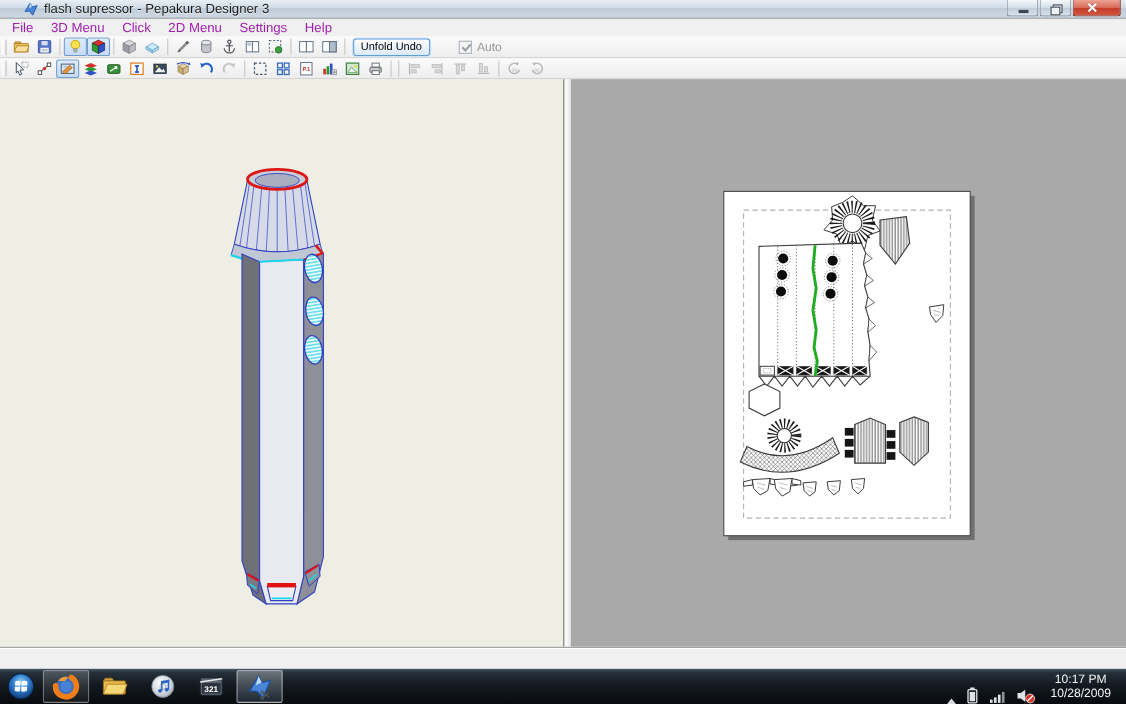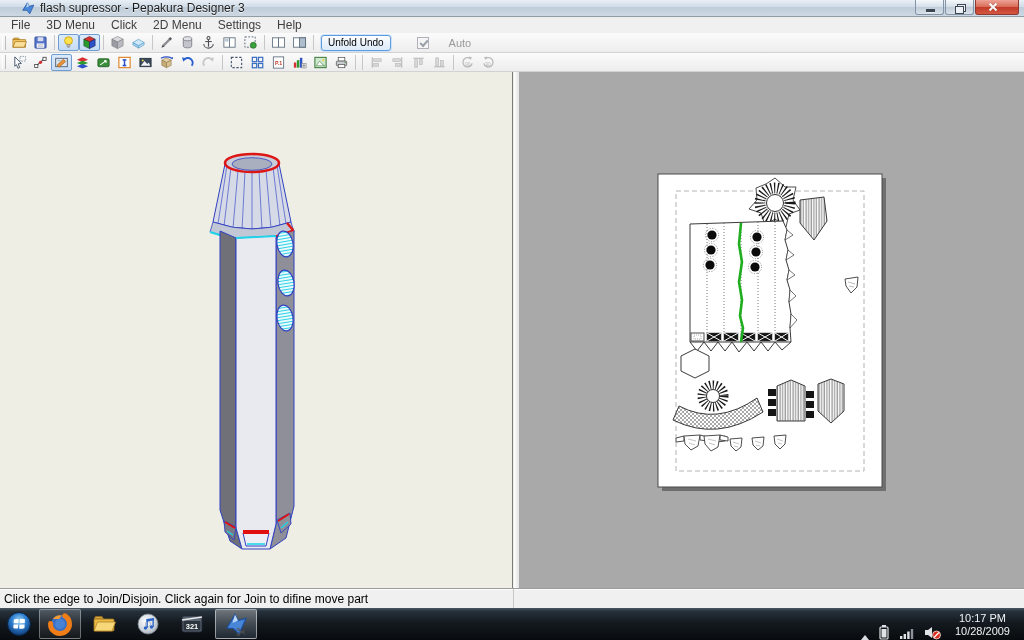--- a/index.html
+++ b/index.html
@@ -25,39 +25,39 @@
     border:1px solid #3d4753; background:#eef2f6; }
   .glyph-restore::after { content:""; position:absolute; left:9px; top:6px; width:7px; height:6px;
     border:1px solid #3d4753; background:#eef2f6; }
   .glyph-close::before, .glyph-close::after { content:""; position:absolute; left:16px; top:2px;
     width:2px; height:10px; background:#fff; box-shadow:0 0 1px rgba(0,0,0,.4); }
   .glyph-close::before { transform:rotate(45deg); }
   .glyph-close::after  { transform:rotate(-45deg); }
 
   
   .menubar { position:absolute; left:0; top:18px; width:1024px; height:15px; background:#f0f0f0;
-    display:flex; align-items:center; font-size:12px; color:#404040; padding-left:3px; }
+    display:flex; align-items:center; font-size:12px; color:#a21caf; padding-left:3px; }
   .menu-item { padding:0 8px; height:15px; line-height:15px; cursor:default; }
 
   
   .toolbar { position:absolute; left:0; width:1024px; display:flex; align-items:center;
     background:linear-gradient(#fbfbfb,#ededed); border-bottom:1px solid #d2d2d2; }
   .tb1 { top:33px; height:20px; }
   .tb2 { top:53px; height:19px; }
   .grip { width:4px; height:14px; border-left:1px solid #fff; border-right:1px solid #bdbdbd; margin:0 3px 0 2px; }
   .tsep { width:1px; height:15px; background:#c7c7c7; margin:0 3px; }
   .tbtn { width:21px; height:17px; display:flex; align-items:center; justify-content:center;
     border:1px solid transparent; border-radius:2px; }
   .tbtn.on { border-color:#6f9dd1; background:linear-gradient(#dcebfc,#c6dcf5); }
   .tbtn.disabled { opacity:.42; filter:grayscale(85%); }
   .tbtn svg { display:block; }
   .unfold-btn { height:16px; margin-left:4px; padding:0 6px; font-size:10px; color:#000;
     border:1px solid #5e9be0; border-radius:3px; background:linear-gradient(#ffffff,#e9f2fc 55%,#dcebf9);
     box-shadow:0 0 0 1px #cfe3f7; display:flex; align-items:center; }
-  .auto-wrap { display:flex; align-items:center; gap:20px; margin-left:14px;padding-left:12px; }
+  .auto-wrap { display:flex; align-items:center; gap:5px; margin-left:14px;padding-left:12px; }
   .chk { width:12px; height:12px; border:1px solid #aeb2b8; background:#f5f5f5; position:relative; }
   .chk::after { content:""; position:absolute; left:2px; top:2px; width:6px; height:3px;
     border-left:2px solid #9aa0a8; border-bottom:2px solid #9aa0a8; transform:rotate(-48deg); }
   .auto-label { font-size:11px; color:#9a9a9a; }
 
   
   .work { position:absolute; left:0; top:72px; width:1024px; height:516px; }
   .pane3d { position:absolute; left:0; top:0; width:513px; height:516px; background:#eeeee4;
     border-right:1px solid #7b7b7b; }
   .splitter { position:absolute; left:514px; top:0; width:5px; height:516px;
@@ -575,21 +575,20 @@
             <path d="M214,370 L220,372 M215,374 L219,375"></path>
             <path d="M236,369 L242,371 M237,373 L241,374"></path>
             <path d="M258,367 L264,369 M259,371 L263,372"></path>
           </g>
         </g>
       </svg>
     </div>
   </div>
 
   <div class="statusbar">
-    <div class="status-cell status-left">Click the edge to Join/Disjoin. Click again for Join to difine move part</div>
   </div>
 
   <div class="taskbar">
     <div class="orb">
       <svg width="26" height="26" viewBox="0 0 26 26">
         <defs>
             <radialGradient id="orbg" cx="50%" cy="35%" r="70%">
               <stop offset="0%" stop-color="#9fd8f7"></stop>
               <stop offset="45%" stop-color="#2f7fd0"></stop>
               <stop offset="100%" stop-color="#0a2f66"></stop>

